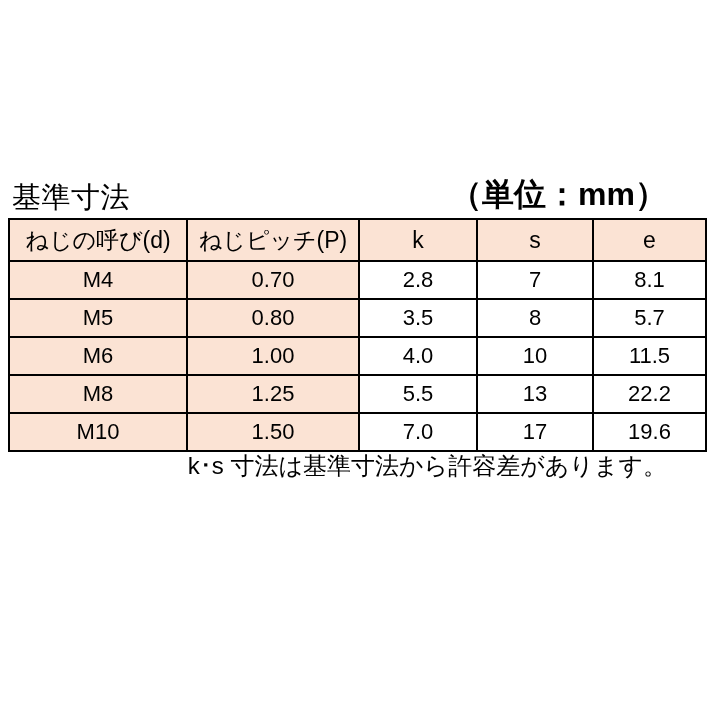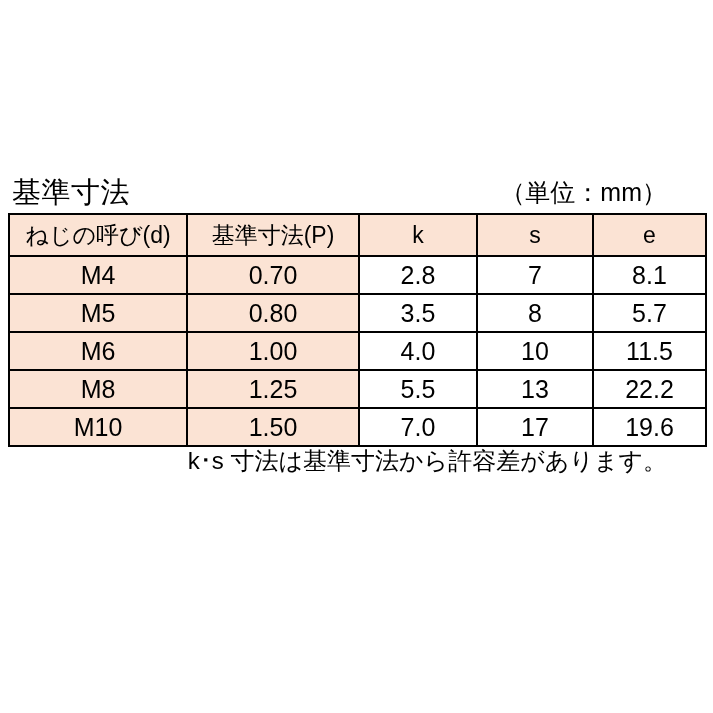--- a/index.html
+++ b/index.html
@@ -32,36 +32,37 @@
     align-items: flex-end;
     justify-content: space-between;
     padding: 0 4px 6px 4px;
   }
   .caption-main {
     font-size: 29px;
     letter-spacing: 0.5px;
     line-height: 1;
   }
   .caption-unit {
-    font-size: 25px;
+    font-size: 32px;
     line-height: 1;
     padding-bottom: 2px;
+    font-weight: bold;
   }
   table.spec {
     border-collapse: collapse;
     width: 697px;
     table-layout: fixed;
   }
   table.spec td, table.spec th {
     border: 2px solid #000000;
     text-align: center;
     font-weight: normal;
     padding: 0;
     height: 36px;
-    font-size: 25px;
+    font-size: 22px;
     background: #ffffff;
   }
   table.spec thead th {
     background: #fbe3d4;
     font-size: 23px;
     height: 40px;
     text-align: center;
   }
   table.spec tbody td.col-name {
     background: #fbe3d4;
@@ -96,21 +97,21 @@
       <colgroup>
         <col class="col1">
           <col class="col2">
           <col class="col3">
           <col class="col4">
           <col class="col5">
       </colgroup>
       <thead>
         <tr>
           <th>ねじの呼び(d)</th>
-          <th>基準寸法(P)</th>
+          <th>ねじピッチ(P)</th>
           <th>k</th>
           <th>s</th>
           <th>e</th>
         </tr>
       </thead>
       <tbody>
         <tr>
           <td class="col-name">M4</td>
           <td class="col-pitch">0.70</td>
           <td>2.8</td>

